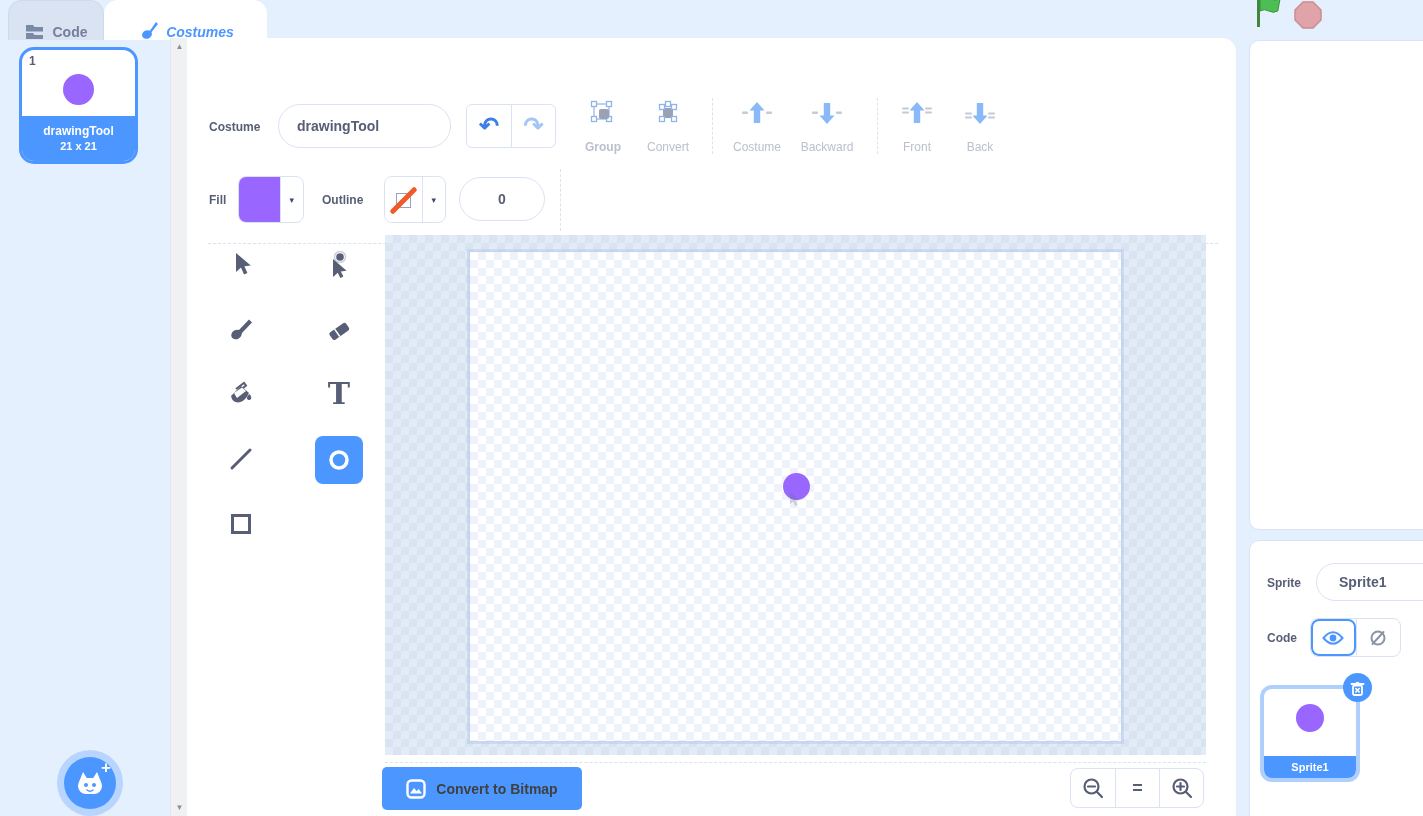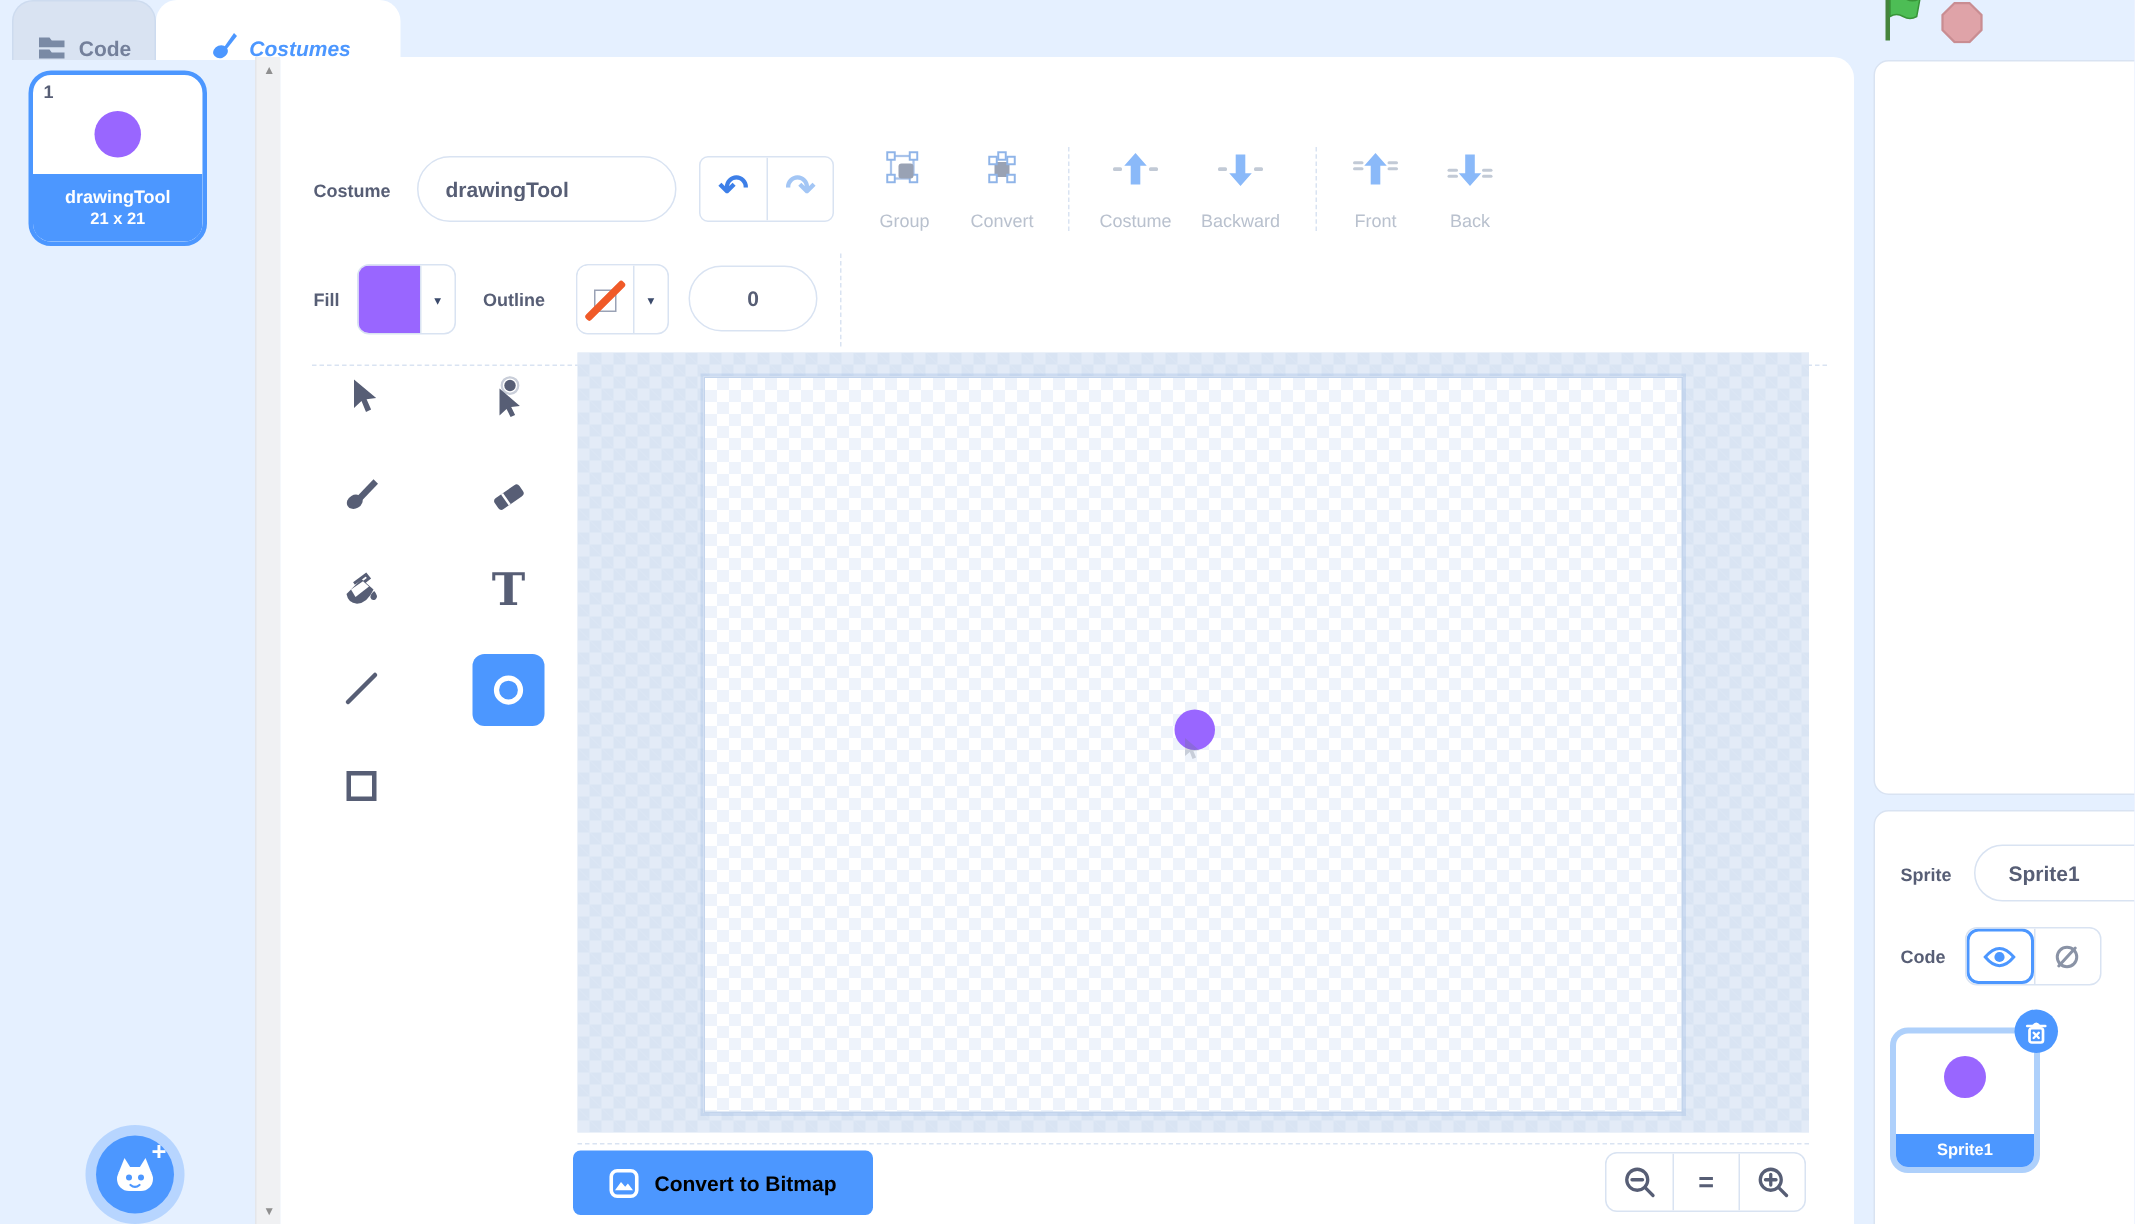--- a/index.html
+++ b/index.html
@@ -94,21 +94,21 @@
       linear-gradient(45deg,#eef3fb 25%,transparent 25%,transparent 75%,#eef3fb 75%),
       linear-gradient(45deg,#eef3fb 25%,transparent 25%,transparent 75%,#eef3fb 75%);
     background-position:0 0,8px 8px; background-size:16px 16px;
     border:1px solid #c3d4ec; box-shadow:0 0 0 2px rgba(160,190,230,.35);
   }
   .drawn-circle { position:absolute; left:397px; top:223px; width:27px; height:27px; border-radius:50%; }
   .ghost-cursor { position:absolute; left:403px; top:240px; opacity:.28; }
 
   .convert-btn {
     position:absolute; left:382px; top:767px; width:200px; height:43px; border-radius:5px;
-    display:flex; align-items:center; justify-content:center; gap:10px; color:#000000;
+    display:flex; align-items:center; justify-content:center; gap:10px; color:#404040;
     font-size:14px; font-weight:bold; cursor:pointer;
   }
   .zoom-group { position:absolute; left:1070px; top:768px; height:40px; border:1px solid #d9e3f2; border-radius:8px; background:#fff; display:flex; overflow:hidden; }
   .zoom-cell { width:44px; display:flex; align-items:center; justify-content:center; cursor:pointer; }
   .zoom-cell + .zoom-cell { border-left:1px solid #d9e3f2; }
   .equals-glyph { font-size:18px; font-weight:bold; color:#575e75; }
 
   
   .stage-panel  { position:absolute; left:1249px; top:40px;  width:190px; height:490px; background:#fff; border:1px solid #d9e3f2; border-radius:10px; }
   .sprite-panel { position:absolute; left:1249px; top:540px; width:190px; height:290px; background:#fff; border:1px solid #d9e3f2; border-radius:10px; }
@@ -189,21 +189,21 @@
 
     <div class="btn-group" style="left:279px; top:66px; height:44px;">
       <div class="btn-cell" style="width:44px;">
         <span class="undo-glyph" style="color:#3d7fe8;">↶</span>
       </div>
       <div class="btn-cell" style="width:44px;">
         <span class="undo-glyph" style="color:#a3c6f5;">↷</span>
       </div>
     </div>
 
-    <div class="tool-mini" style="left:388px; width:56px;">
+    <div class="tool-mini" style="left:388px; width:56px;font-weight:bold;">
       <svg width="26" height="26" viewBox="0 0 26 26">
         <rect x="4" y="4" width="15" height="15" fill="none" stroke="#a9c3ea" stroke-width="1.5"></rect>
         <rect x="1.5" y="1.5" width="5" height="5" fill="#fff" stroke="#8fb4e8" stroke-width="1.3"></rect>
         <rect x="16.5" y="1.5" width="5" height="5" fill="#fff" stroke="#8fb4e8" stroke-width="1.3"></rect>
         <rect x="1.5" y="16.5" width="5" height="5" fill="#fff" stroke="#8fb4e8" stroke-width="1.3"></rect>
         <rect x="16.5" y="16.5" width="5" height="5" fill="#fff" stroke="#8fb4e8" stroke-width="1.3"></rect>
         <rect x="9" y="9" width="10" height="10" rx="2" fill="#99a2b4"></rect>
       </svg>
       <span class="cap">Group</span>
     </div>

